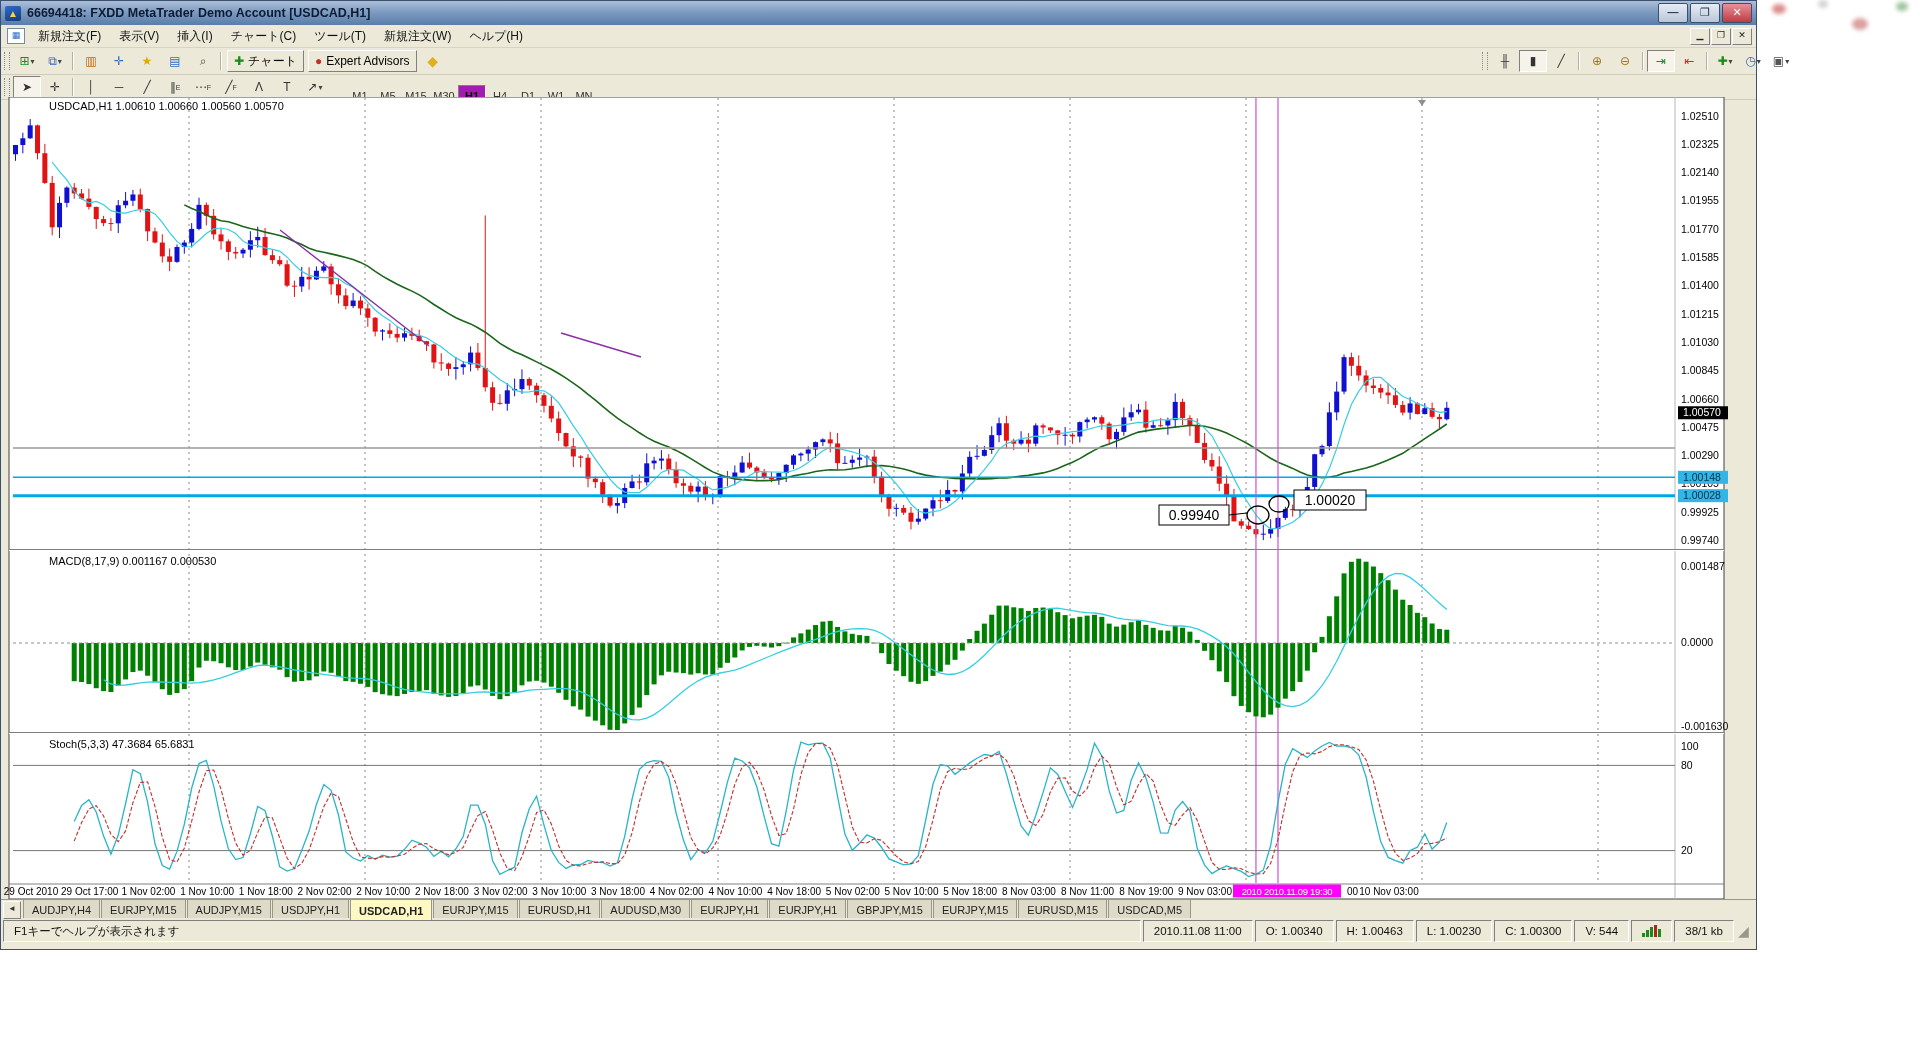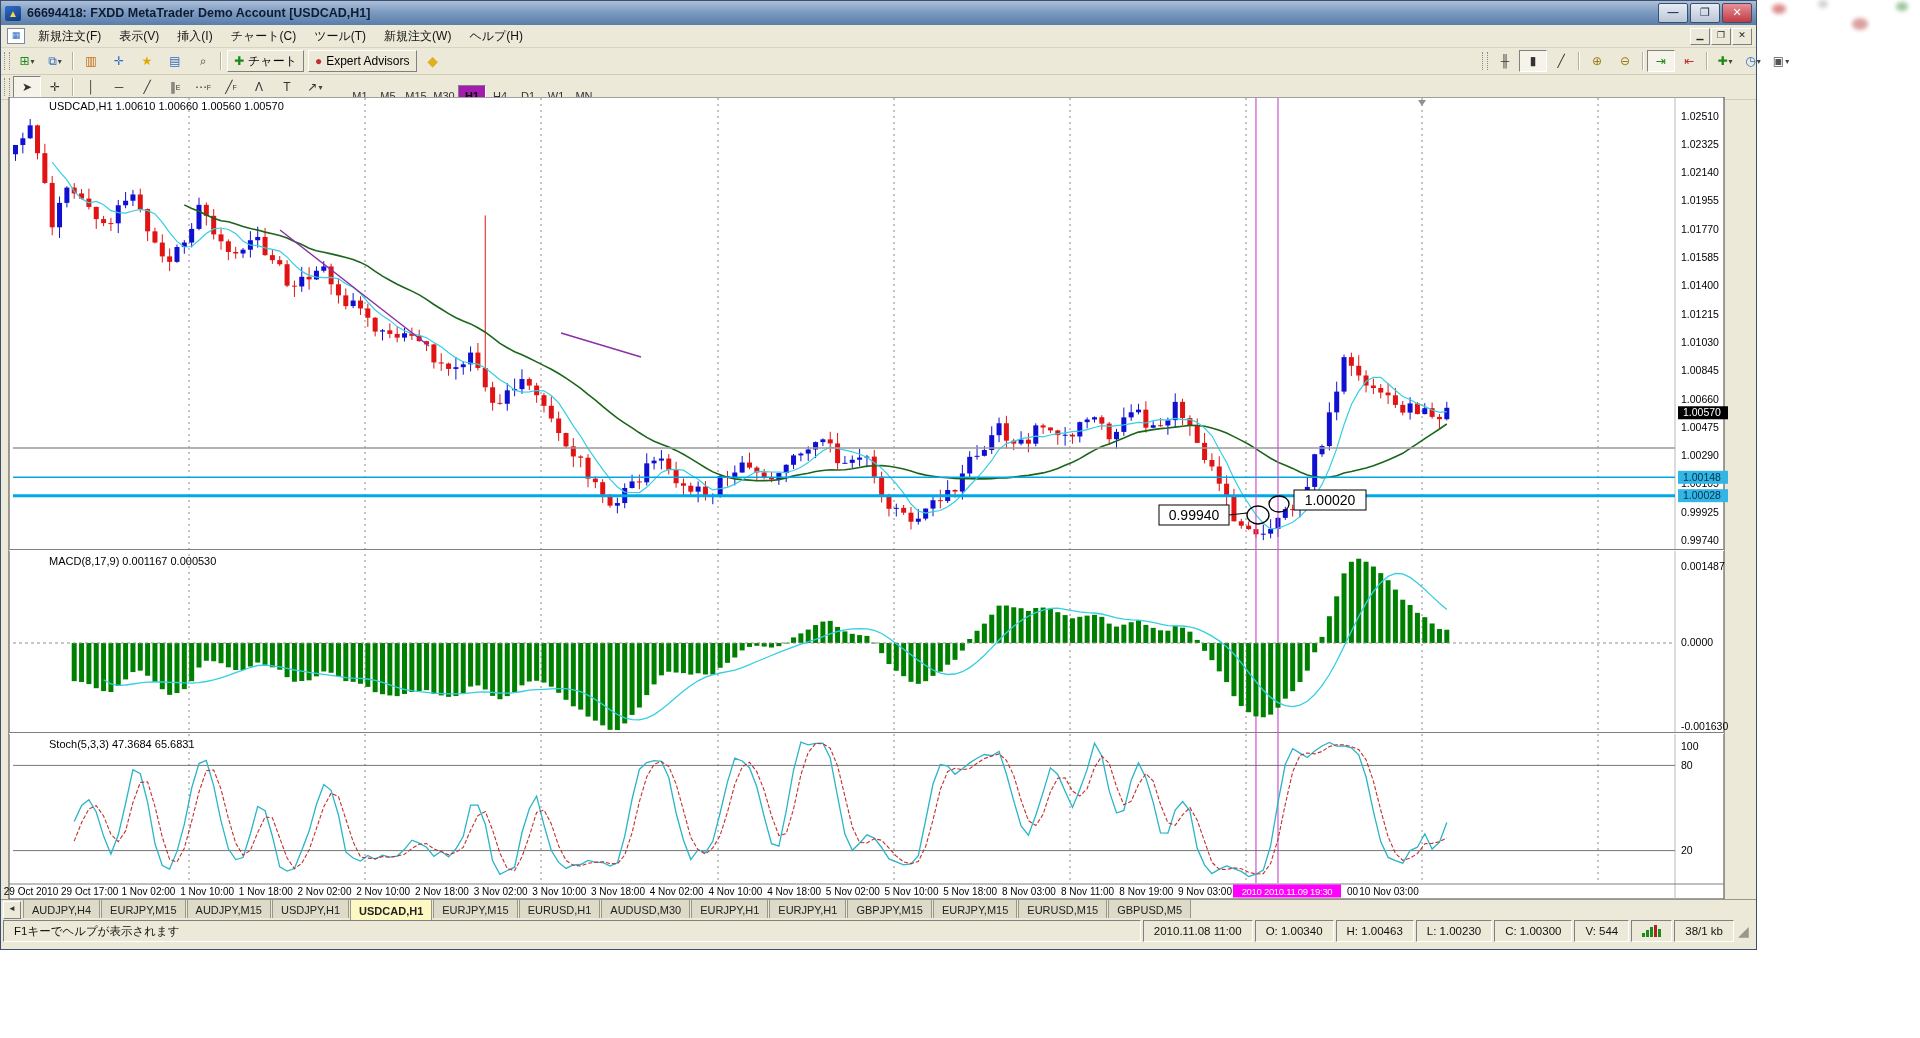--- a/index.html
+++ b/index.html
@@ -923,21 +923,21 @@
         <div class="tab">USDJPY,H1</div>
         <div class="tab active">USDCAD,H1</div>
         <div class="tab">EURJPY,M15</div>
         <div class="tab">EURUSD,H1</div>
         <div class="tab">AUDUSD,M30</div>
         <div class="tab">EURJPY,H1</div>
         <div class="tab">EURJPY,H1</div>
         <div class="tab">GBPJPY,M15</div>
         <div class="tab">EURJPY,M15</div>
         <div class="tab">EURUSD,M15</div>
-        <div class="tab">GBPUSD,M5</div>
+        <div class="tab">USDCAD,M5</div>
       </div>
   </div>
 
   <div class="statusbar">
     <div class="panel help">F1キーでヘルプが表示されます</div>
     <div class="panel">2010.11.08 11:00</div>
     <div class="panel">O: 1.00340</div>
     <div class="panel">H: 1.00463</div>
     <div class="panel">L: 1.00230</div>
     <div class="panel">C: 1.00300</div>

